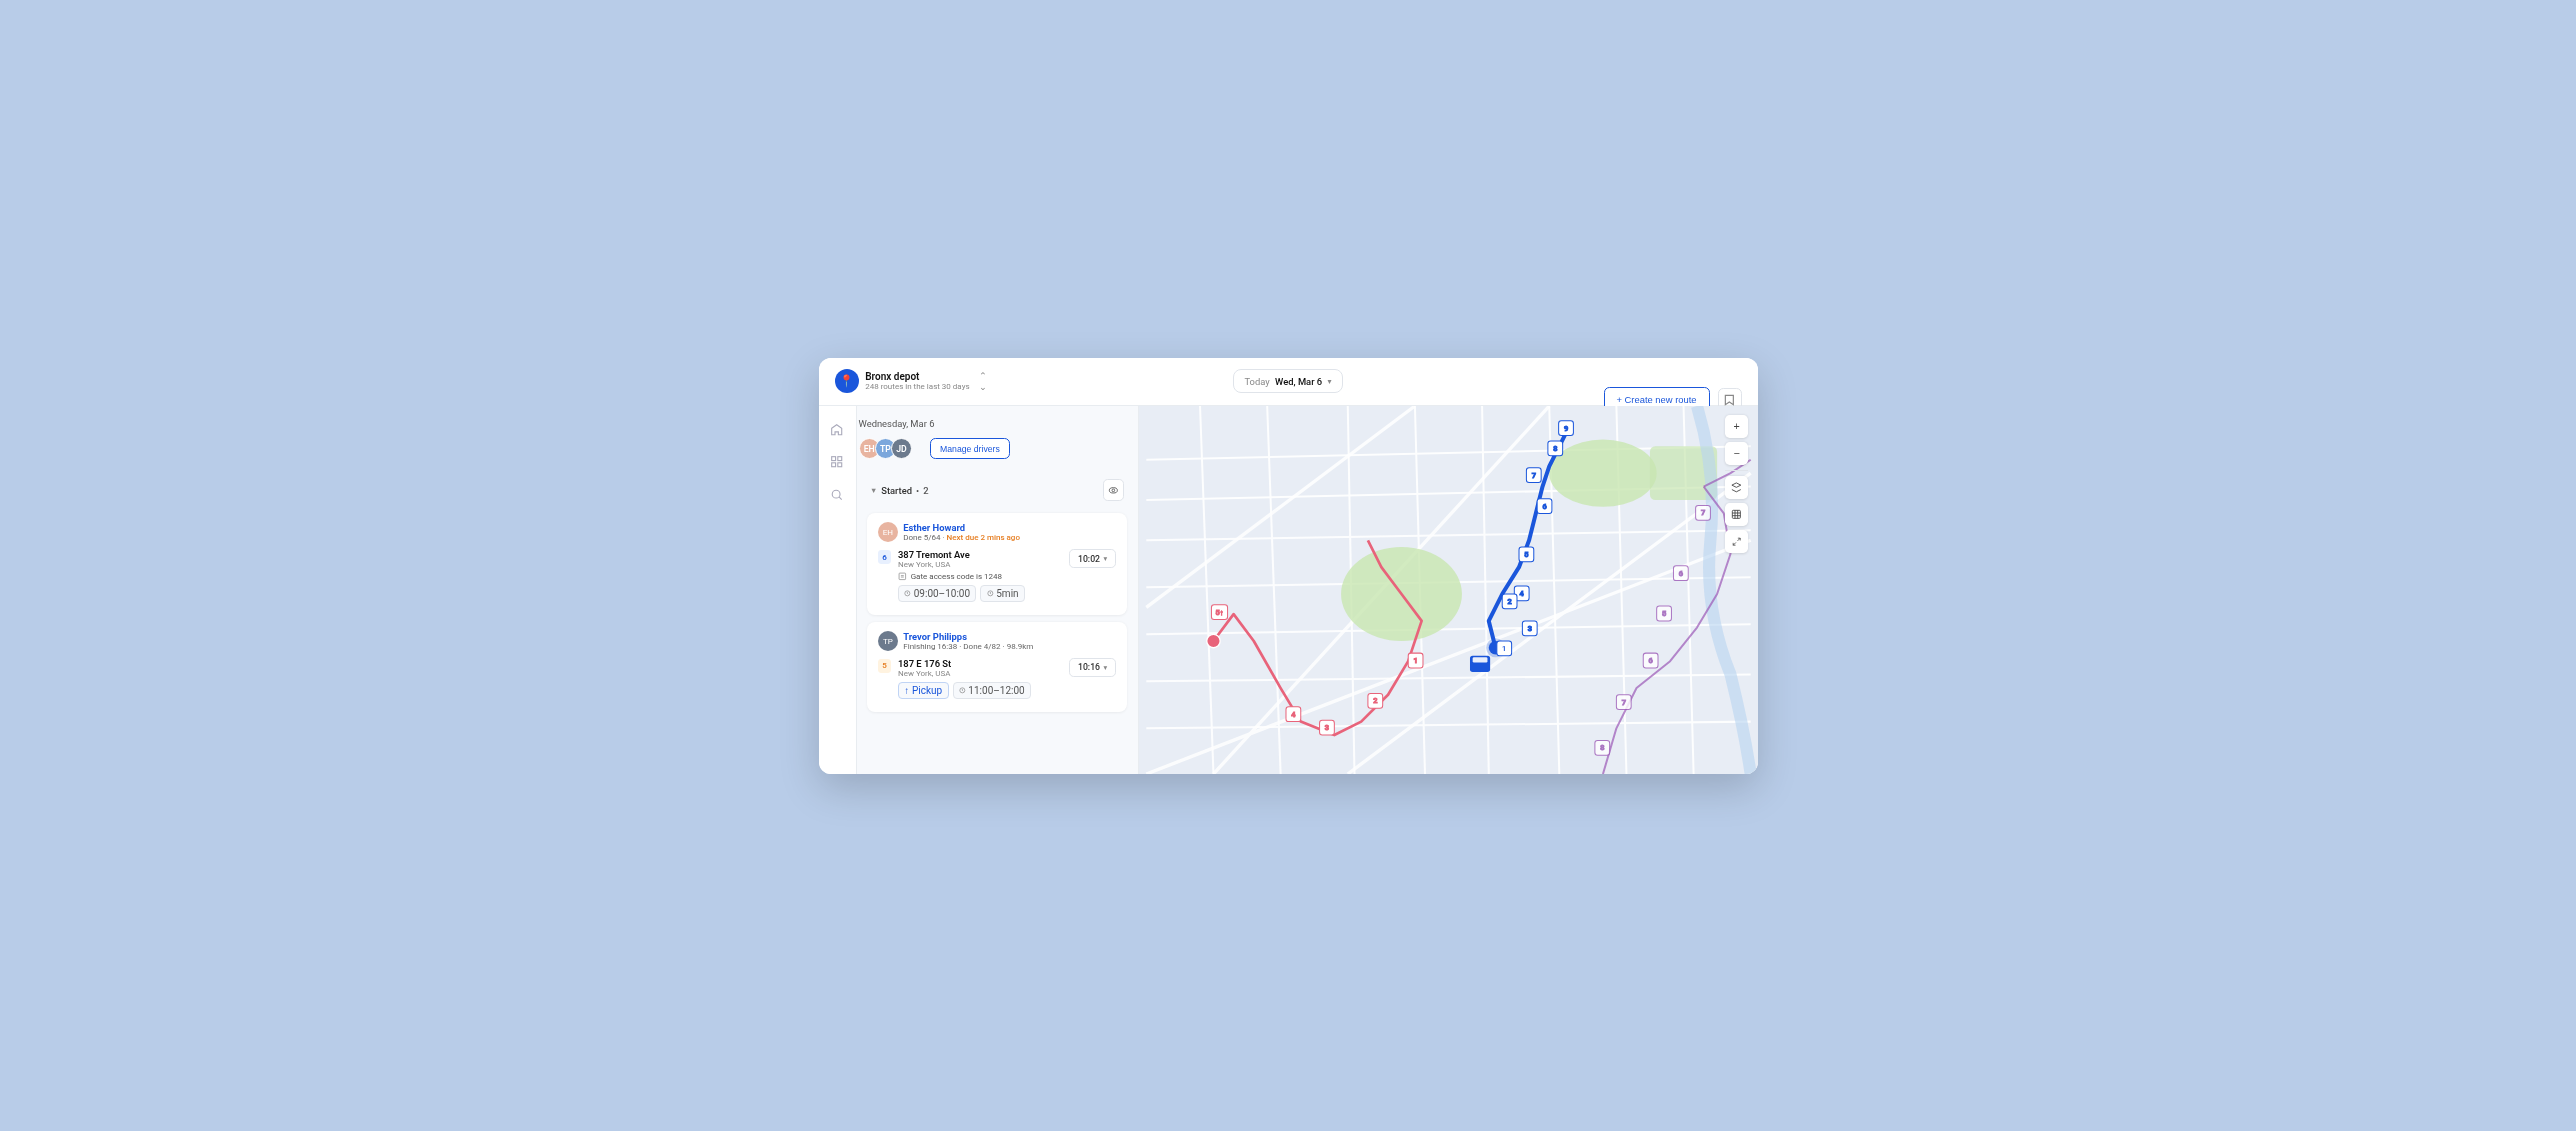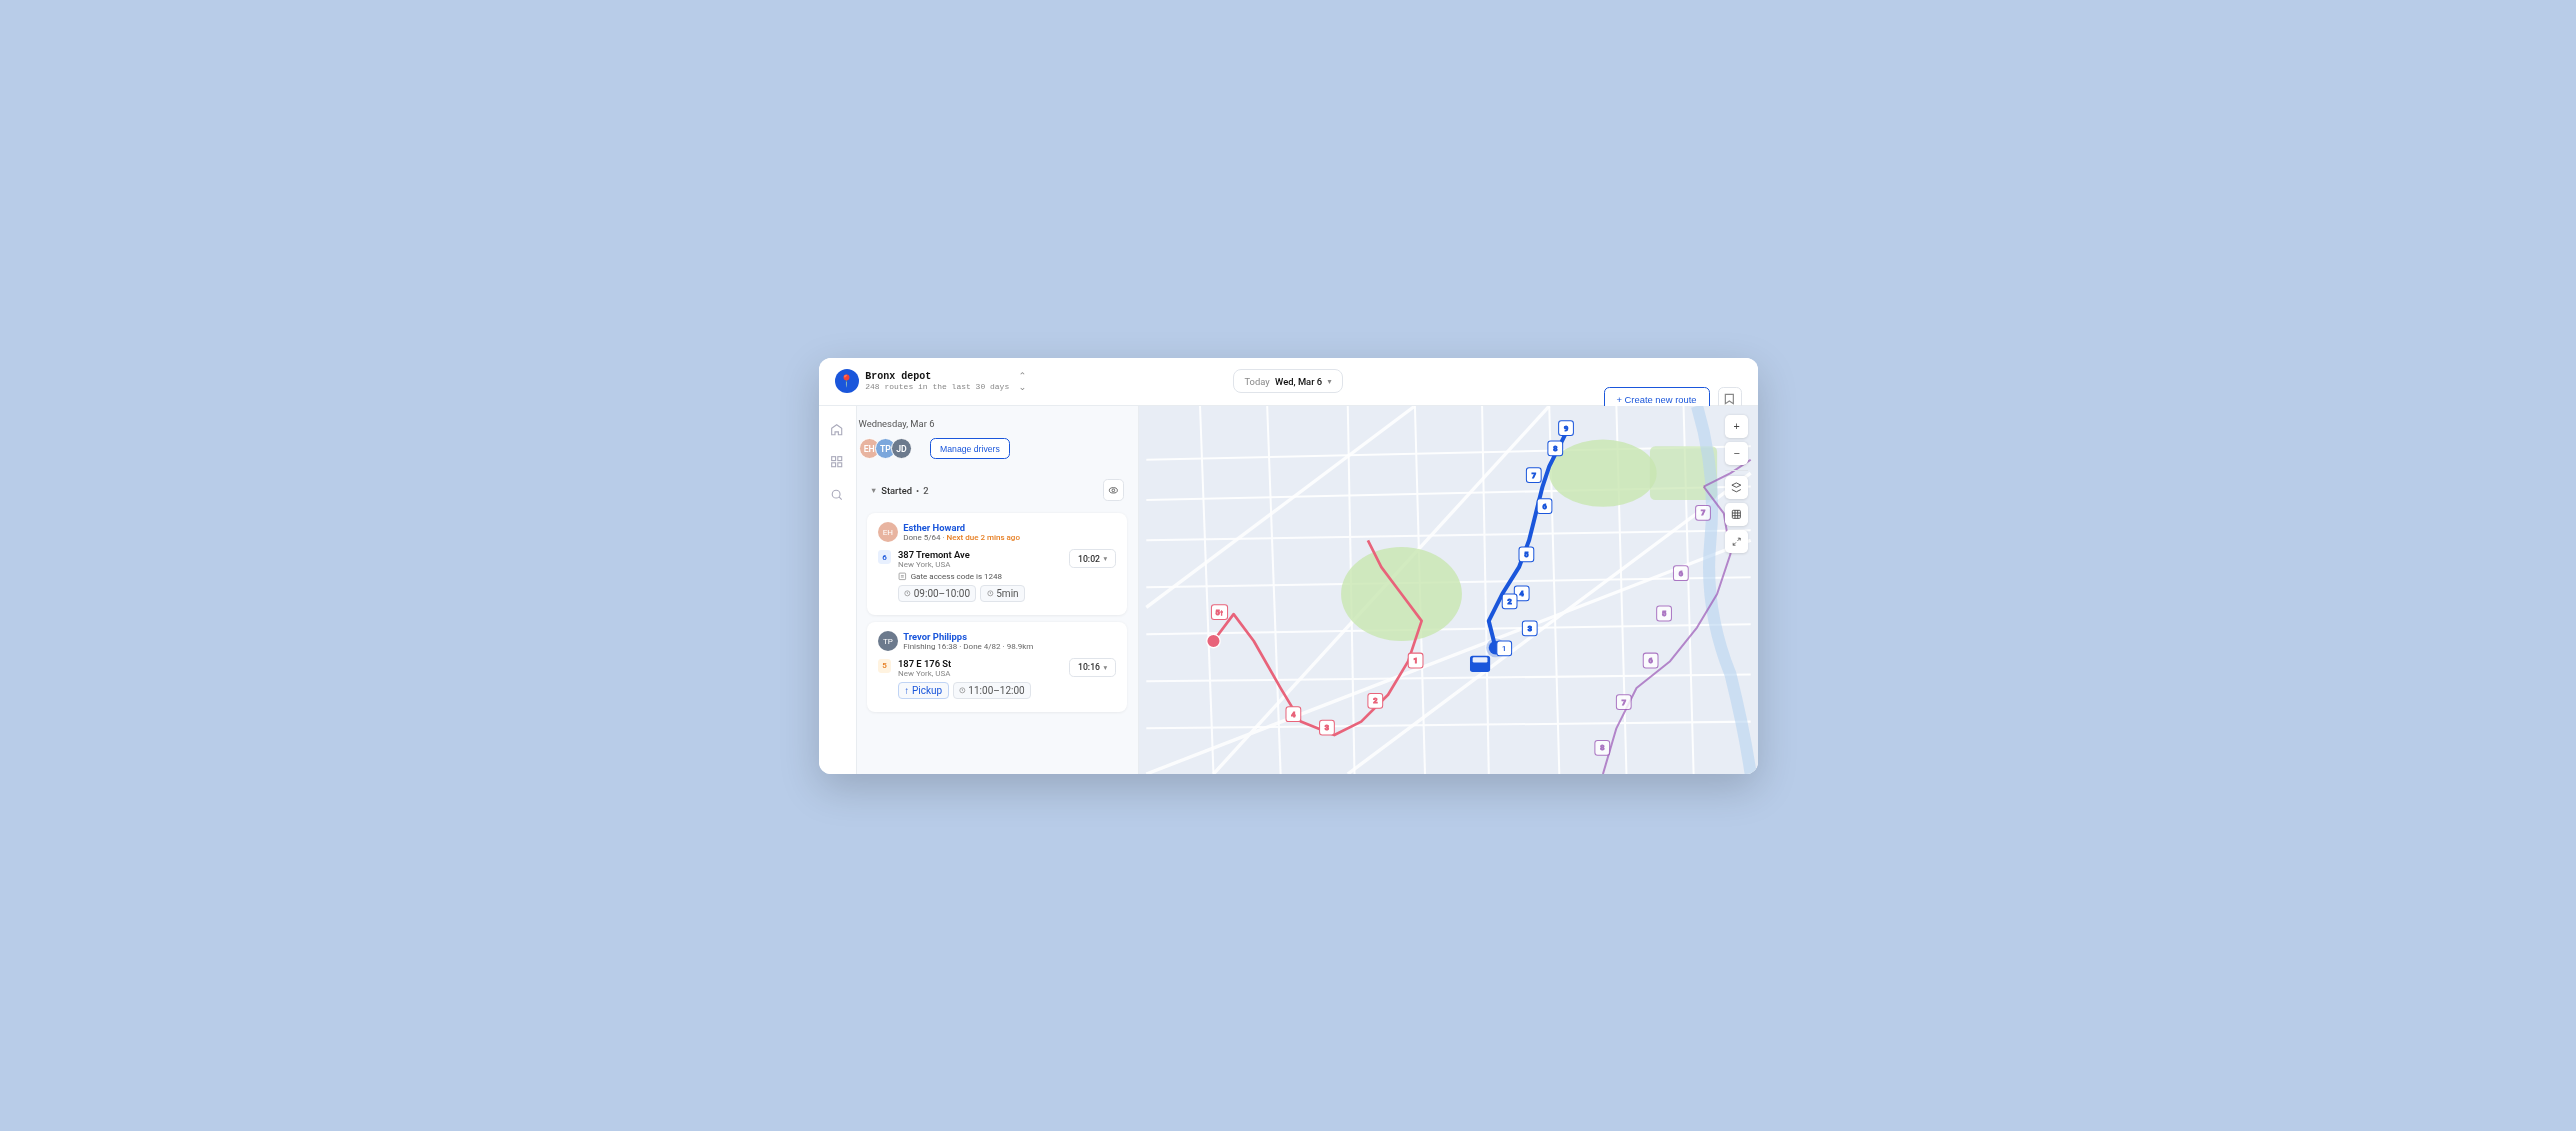--- a/index.html
+++ b/index.html
@@ -43,21 +43,21 @@
       height: 24px;
       background: #1a56db;
       border-radius: 50%;
       display: flex;
       align-items: center;
       justify-content: center;
       color: #fff;
       font-size: 12px;
       flex-shrink: 0;
     }
-    .brand-text { display: flex; flex-direction: column; font-family: Liberation Mono, monospace; }
+    .brand-text { display: flex; flex-direction: column; }
     .brand-title { font-size: 10px; font-weight: 600; color: #111; }
     .brand-sub { font-size: 8px; color: #888; }
     .header-chevron { color: #888; font-size: 9.4px; cursor: pointer; margin-left: 2.7px; }
     .header-center {
       display: flex;
       align-items: center;
       flex: 1;
       justify-content: center;
     }
     .date-pill {
@@ -69,21 +69,21 @@
       border-radius: 8px;
       font-size: 9.4px;
       cursor: pointer;
       background: #fff;
     }
     .date-pill .today { color: #888; }
     .date-pill .date { color: #111; font-weight: 500; }
     .date-pill .chev { color: #888; font-size: 8px; }
     .header-actions {
       display: flex;
-      align-items: flex-start;
+      align-items: flex-end;
       gap: 8px;
       flex: 1;
       justify-content: flex-end;
       margin-top: 36px;
     }
     .create-btn {
       display: flex;
       align-items: center;
       gap: 4px;
       padding: 6px 12px;

